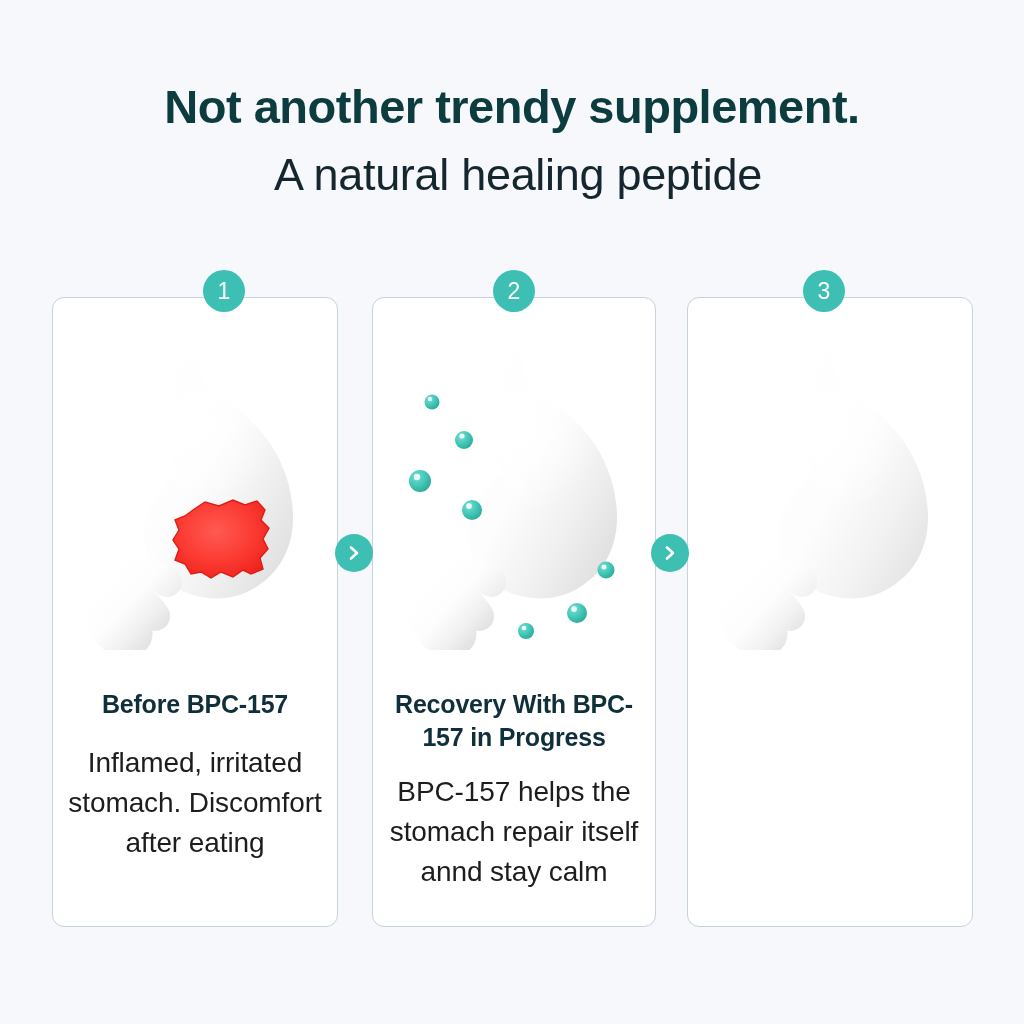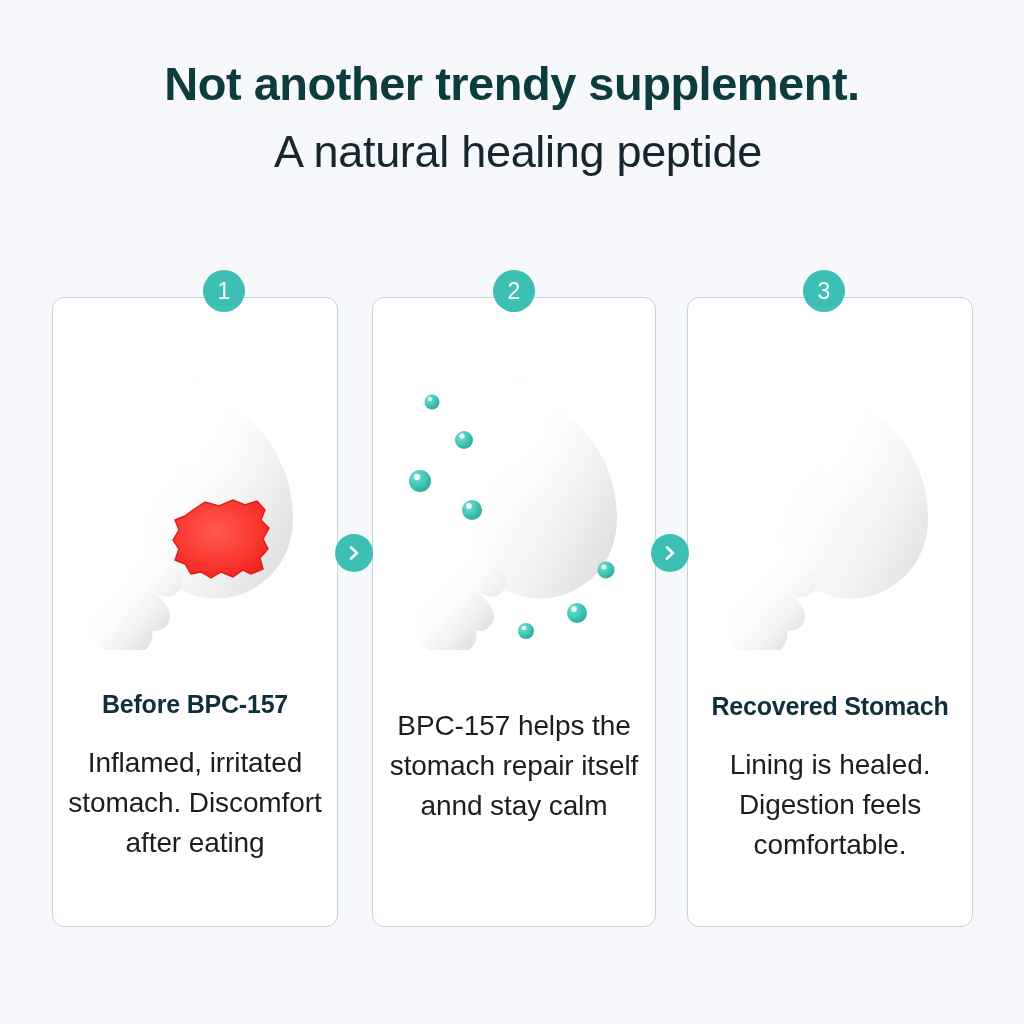--- a/index.html
+++ b/index.html
@@ -4,21 +4,21 @@
 <style>
   html,body{margin:0;padding:0;}
   body{
     width:1024px;height:1024px;
     background:#f6f8fc;
     font-family:"Liberation Sans", sans-serif;
     overflow:hidden;
     position:relative;
   }
   .header{
-    position:absolute;left:0;right:0;top:60px;text-align:center;
+    position:absolute;left:0;right:0;top:83px;text-align:center;
   }
   .headline{
     font-size:47px;font-weight:bold;color:#0c3c3e;
     letter-spacing:-0.5px;line-height:1.0;margin:0;
   }
   .subhead{
     font-size:45px;font-weight:400;color:#16262e;
     letter-spacing:-0.3px;line-height:1.0;margin:22px 0 0 0;padding-left:12px;
   }
   .cards{
@@ -200,20 +200,21 @@
           <circle cx="215" cy="247" r="2.5" fill="#ffffff" opacity="0.85"></circle>
           <circle cx="188" cy="293" r="10" fill="url(#dotG)"></circle>
           <circle cx="185" cy="289" r="2.9" fill="#ffffff" opacity="0.85"></circle>
           <circle cx="137" cy="311" r="8" fill="url(#dotG)"></circle>
           <circle cx="135" cy="308" r="2.3" fill="#ffffff" opacity="0.85"></circle>
         </g>
       </svg>
     </div>
 
     <div class="caption">
+      <p class="card-title">Recovery With BPC-157 in Progress</p>
       <p class="card-body">BPC-157 helps the stomach repair itself annd stay calm</p>
     </div>
   </div>
 
   <div class="arrow" id="arrow-2">
     <svg width="18" height="18" viewBox="0 0 18 18">
       <polyline points="6,3.5 12,9 6,14.5" fill="none" stroke="#ffffff" stroke-width="2.6" stroke-linecap="round" stroke-linejoin="round"></polyline>
     </svg>
   </div>
 
@@ -242,19 +243,15 @@
                  C126,62 122,44 122,8 Z" fill="url(#bodyG3)"></path>
         <path d="M92,262 C78,252 60,246 46,252 C30,258 22,274 24,292
                  C26,308 36,320 48,322 C58,324 64,318 62,310
                  C60,302 52,300 48,294 C44,288 46,280 54,278
                  C64,276 74,286 80,296" fill="none" stroke="url(#bodyG3)" stroke-width="30" stroke-linecap="round"></path>
         <ellipse cx="145" cy="140" rx="70" ry="78" fill="url(#hl3)"></ellipse>
         <path d="M100,30 C96,58 96,88 100,112" fill="none" stroke="#ffffff" stroke-width="7" stroke-opacity="0.85" stroke-linecap="round"></path>
       </svg>
     </div>
 
-    <div class="caption">
-      <p class="card-title">Recovered Stomach</p>
-      <p class="card-body">Lining is healed. Digestion feels comfortable.</p>
-    </div>
   </div>
 
 </div>
 
 </body></html>

